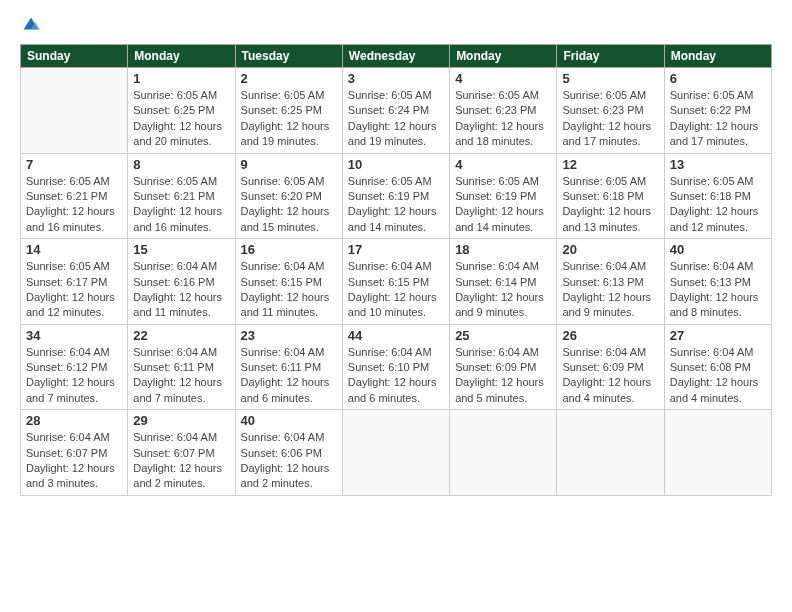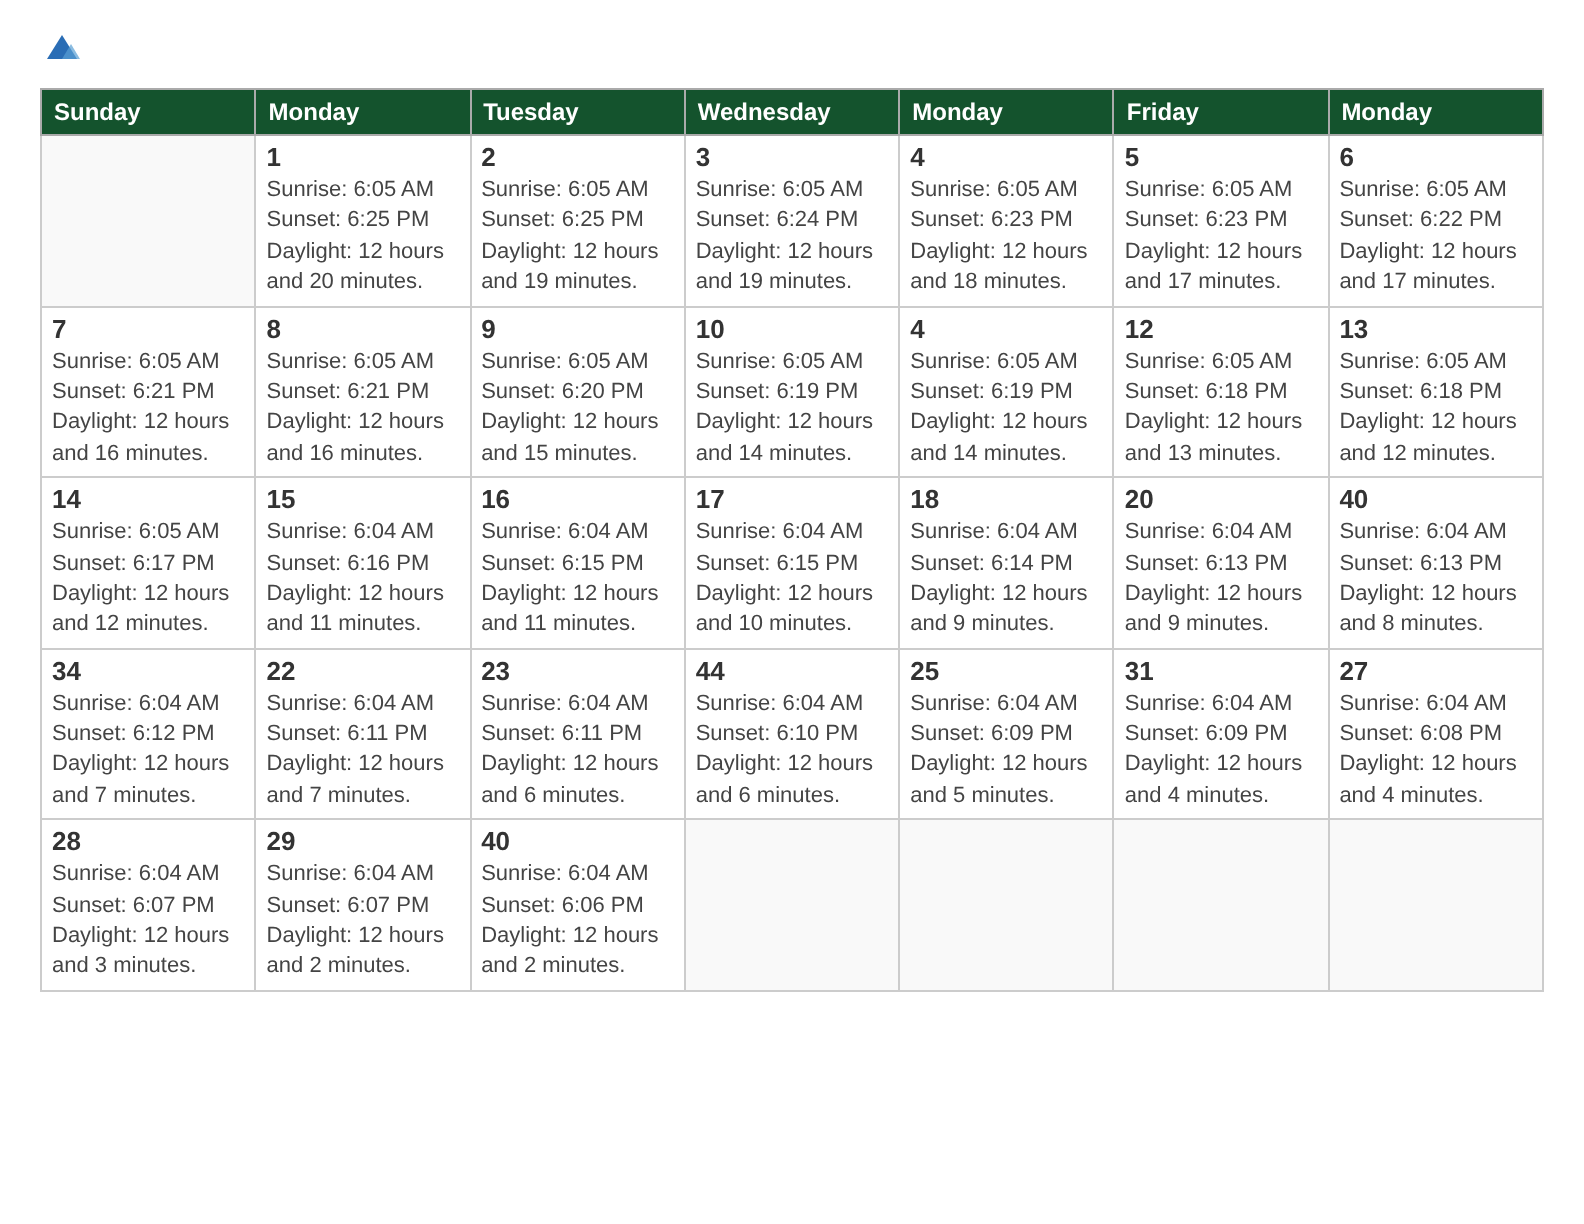--- a/index.html
+++ b/index.html
@@ -232,21 +232,21 @@
           </td>
           <td>
             <span class="day-num">44</span>
             <div class="day-info">Sunrise: 6:04 AM<br>Sunset: 6:10 PM<br>Daylight: 12 hours and 6 minutes.</div>
           </td>
           <td>
             <span class="day-num">25</span>
             <div class="day-info">Sunrise: 6:04 AM<br>Sunset: 6:09 PM<br>Daylight: 12 hours and 5 minutes.</div>
           </td>
           <td>
-            <span class="day-num">31</span>
+            <span class="day-num">26</span>
             <div class="day-info">Sunrise: 6:04 AM<br>Sunset: 6:09 PM<br>Daylight: 12 hours and 4 minutes.</div>
           </td>
           <td>
             <span class="day-num">27</span>
             <div class="day-info">Sunrise: 6:04 AM<br>Sunset: 6:08 PM<br>Daylight: 12 hours and 4 minutes.</div>
           </td>
         </tr>
         <tr>
           <td>
             <span class="day-num">28</span>

